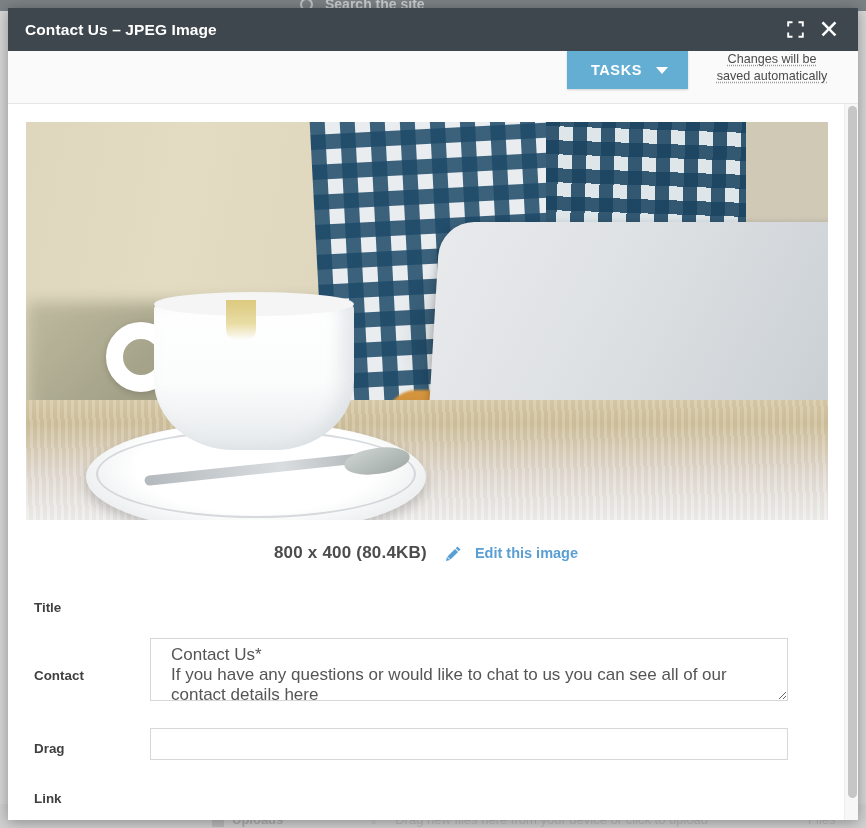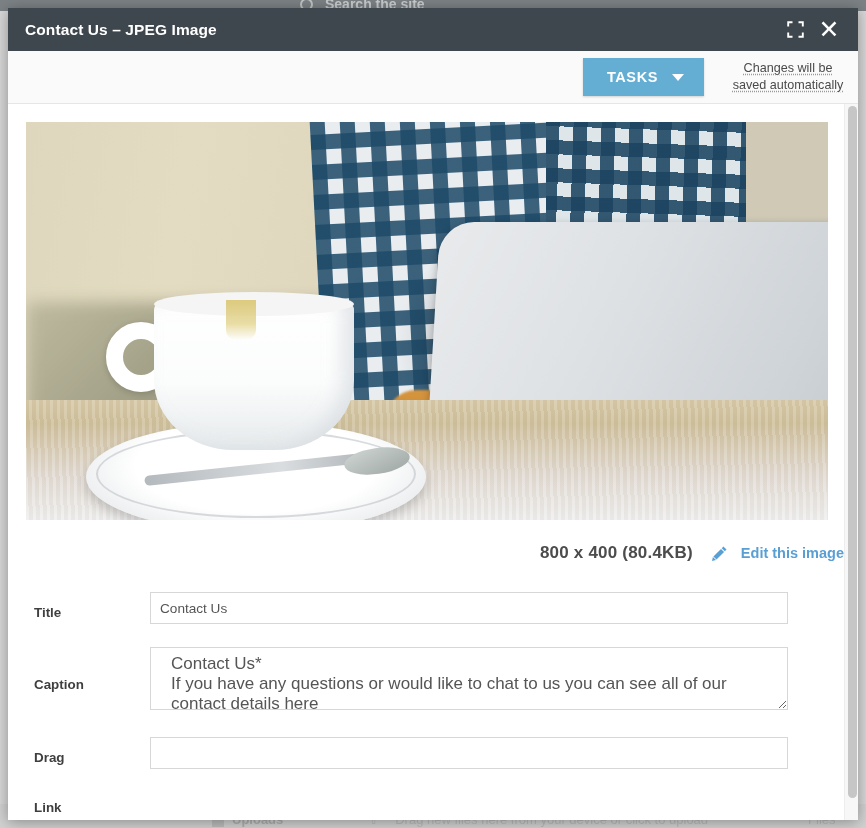--- a/index.html
+++ b/index.html
@@ -78,22 +78,22 @@
     cursor: pointer; color: #ffffff;
   }
   #expand-icon svg { display: block; }
   #close-icon { font-size: 25px; line-height: 1; font-weight: 300; margin-left: 4px; }
 
   
   #toolbar {
     flex: 0 0 53px; height: 53px;
     background: #fafafa;
     border-bottom: 1px solid #e6e6e6;
-    display: flex; align-items: center; justify-content: flex-end;
-    padding-right: 14px;
+    display: flex; align-items: flex-start; justify-content: flex-end;
+    padding-right: 30px;
     position: relative;
   }
   #tasks-button {
     background: #64aed4;
     color: #ffffff;
     border: none;
     height: 38px;
     padding: 0 20px 0 24px;
     font-size: 14.5px; font-weight: bold; letter-spacing: .6px;
     display: flex; align-items: center; gap: 14px;
@@ -240,21 +240,21 @@
     border-radius: 5px; transform: rotate(-6deg);
   }
   .p-spoon-head {
     position: absolute; left: 318px; top: 326px; width: 66px; height: 26px;
     background: linear-gradient(160deg,#cfd6d3,#9fa7a4);
     border-radius: 50%; transform: rotate(-8deg);
   }
 
   
   #image-meta {
-    display: flex; align-items: center; justify-content: flex-end;
+    display: flex; align-items: center; justify-content: center;
     gap: 18px; margin-top: 20px; height: 26px;
   }
   #image-dims {
     font-size: 17px; font-weight: bold; color: #4c4c4c; letter-spacing: .2px;
   }
   #edit-image-link {
     display: inline-flex; align-items: center; gap: 13px;
     color: #5a9fd4; font-size: 14.5px; font-weight: bold; cursor: pointer;
   }
   #pencil-icon svg { display: block; }
@@ -368,27 +368,24 @@
             </svg>
           </span>
           <span>Edit this image</span>
         </div>
       </div>
 
       <div id="form">
 
         <div class="form-row">
           <div class="form-label">Title</div>
-          <div class="field">
-            <input class="text-input" type="text" id="title-input" value="Contact Us" style="">
-          </div>
         </div>
 
         <div class="form-row">
-          <div class="form-label">Caption</div>
+          <div class="form-label">Contact</div>
           <div class="field">
             <textarea class="text-area" id="caption-input" style="">Contact Us*
 If you have any questions or would like to chat to us you can see all of our contact details here</textarea>
           </div>
         </div>
 
         <div class="form-row">
           <div class="form-label">Drag</div>
           <div class="field">
             <input class="text-input" type="text" id="tags-input" value="" style="">

